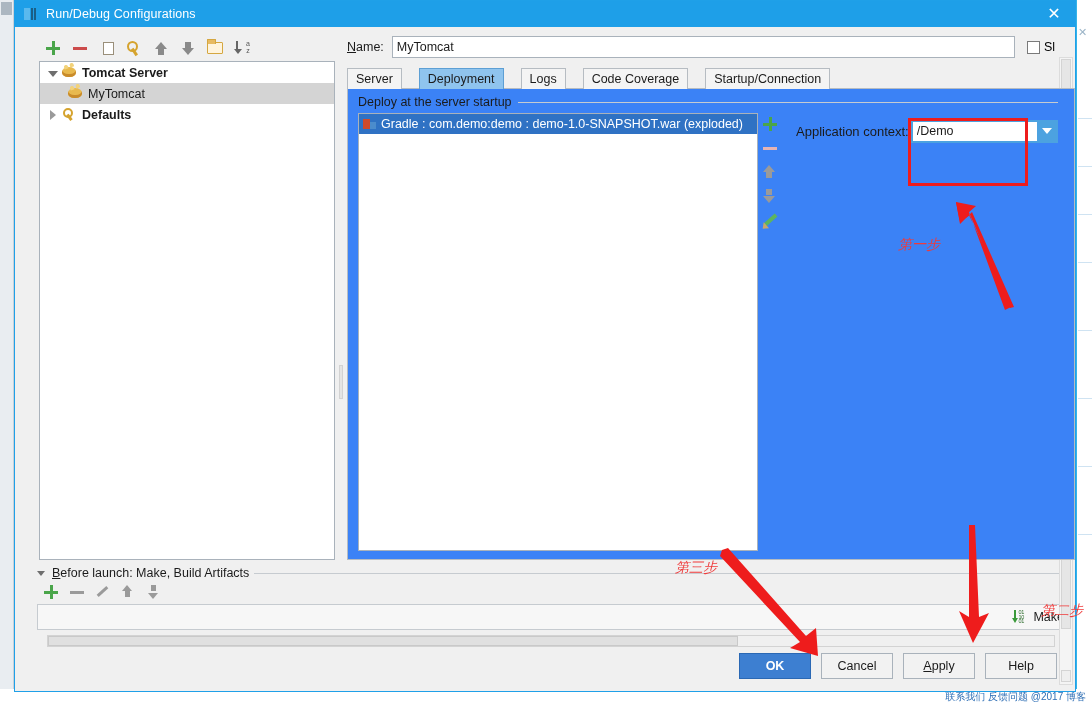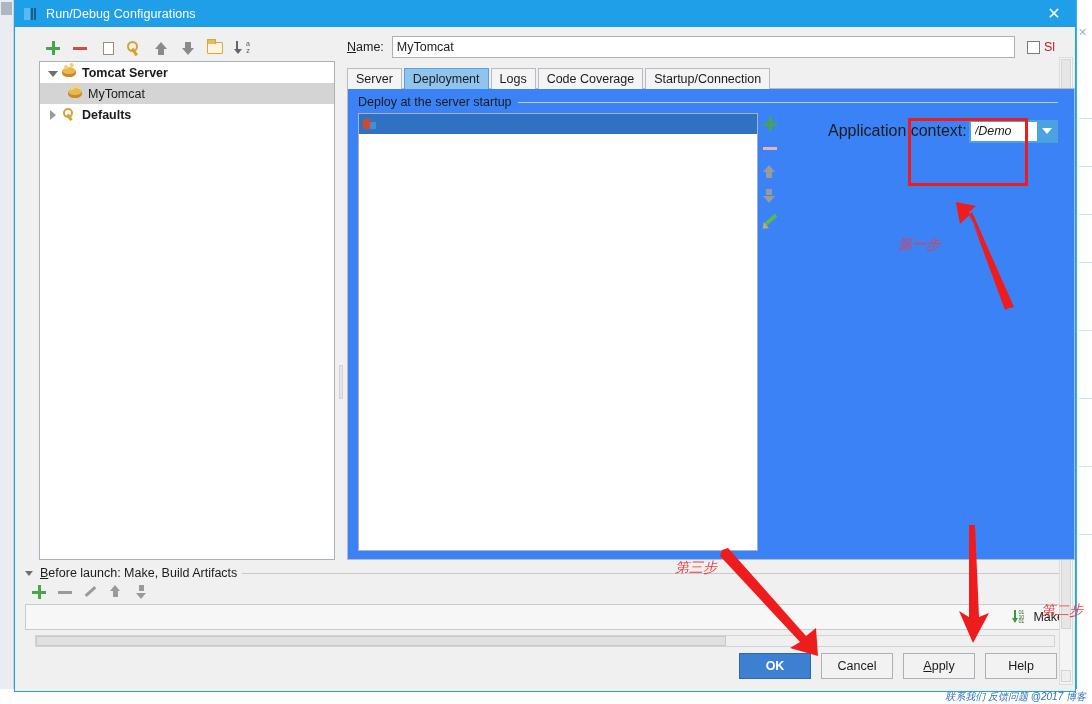--- a/index.html
+++ b/index.html
@@ -34,21 +34,21 @@
   .bg-right-line {
     position: absolute; left: 1078px; width: 14px; height: 1px;
     background: #cfe3f2;
   }
   #bg-right-x {
     position: absolute; left: 1078px; top: 26px;
     font-size: 11px; color: #9bb4c7;
   }
   #bg-footer {
     position: absolute; left: 0; bottom: 0; width: 1092px; height: 15px;
-    background: #ffffff; overflow: hidden; font-style: italic;
+    background: #ffffff; overflow: hidden;
   }
   #bg-footer-text {
     position: absolute; right: 6px; top: 1px;
     font-size: 10px; color: #2f6fb5; white-space: nowrap;
   }
 
   
   #dialog {
     position: absolute; left: 14px; top: 0; width: 1062px; height: 692px;
     background: #f0f0f0;
@@ -261,31 +261,31 @@
     color: #1b1b1b; padding: 0 4px; outline: none; min-width: 0;
   }
   #share-wrap {
     display: flex; align-items: center; flex: none;
     width: 48px; margin-left: 12px; overflow: hidden;
   }
   #share-box {
     width: 13px; height: 13px; border: 1px solid #7a7a7a;
     background: #ffffff; flex: none; margin-right: 4px;
   }
-  #share-label { font-size: 12.5px; color: #b91c1c; white-space: nowrap; }
+  #share-label { font-size: 12.5px; color: #000000; white-space: nowrap; }
 
   
   #tabs {
     display: flex; align-items: flex-end; height: 22px; flex: none;
     position: relative; z-index: 2;
   }
   .tab {
     height: 21px; padding: 0 8px; display: flex; align-items: center;
     font-size: 12.5px; color: #1b1b1b; background: #f4f4f4;
-    border: 1px solid #b6bcc2; border-bottom: none; margin-right: 2px;
+    border: 1px solid #b6bcc2; border-bottom: none; margin-right: 17px;
     white-space: nowrap;
   }
   .tab.active {
     background: #8fc4ee; border-color: #5d9fd4; font-weight: normal;
   }
 
   #tab-panel {
     flex: 1; min-height: 0; border: 1px solid #b6bcc2;
     background: #3b82f6; margin-top: -1px;
     display: flex; flex-direction: column;
@@ -370,30 +370,30 @@
   }
 
   #context-area {
     flex: 1; min-width: 0; padding-left: 14px; padding-top: 6px;
     position: relative;
   }
   #context-row {
     display: flex; align-items: center; height: 24px;
   }
   #context-label {
-    font-size: 16px; color: #1b1b1b; white-space: nowrap; flex: none; margin-left: 32px;
+    font-size: 13px; color: #1b1b1b; white-space: nowrap; flex: none;
   }
   #context-combo {
     flex: 1; min-width: 0; height: 23px; display: flex;
     border: 2px solid #4ca2e0; background: #ffffff; margin-left: 2px;
   }
   #context-input {
     flex: 1; min-width: 0; border: none; outline: none; background: transparent;
     font-family: "Liberation Sans", sans-serif; font-size: 12.5px;
-    color: #1b1b1b; padding: 0 4px; font-style: italic;
+    color: #1b1b1b; padding: 0 4px;
   }
   #context-arrow {
     width: 19px; flex: none; background: #4ca2e0;
     display: flex; align-items: center; justify-content: center;
   }
   #context-arrow::before {
     content: ""; border-left: 5px solid transparent;
     border-right: 5px solid transparent; border-top: 6px solid #ffffff;
   }
 
@@ -404,21 +404,21 @@
   .anno-text {
     position: absolute; color: #ef3b3b; font-size: 14px;
     font-family: "DejaVu Sans", sans-serif; pointer-events: none;
     white-space: nowrap;
     font-style: italic;
   }
   .anno-svg { position: absolute; pointer-events: none; }
 
   
   #before-launch {
-    flex: none; padding: 6px 10px 0 10px;
+    flex: none; padding: 6px 10px 0 10px; margin-left: 12px;
   }
   #bl-legend {
     display: flex; align-items: center; gap: 5px;
     font-size: 12.5px; color: #1b1b1b;
   }
   #bl-legend .tw2 {
     width: 10px; height: 10px; position: relative; flex: none;
   }
   #bl-legend .tw2::before {
     content: ""; position: absolute; left: 0; top: 3px;
@@ -646,20 +646,21 @@
 
           <div id="deploy-legend">
             <span>Deploy at the server startup</span>
             <span class="rule"></span>
           </div>
 
           <div id="deploy-row">
             <div id="artifact-list">
               <div class="artifact-item selected">
                 <span class="art-icon"></span>
+                <span>Gradle : com.demo:demo : demo-1.0-SNAPSHOT.war (exploded)</span>
               </div>
             </div>
 
             <div id="list-side-tools">
               <div class="side-btn side-plus"></div>
               <div class="side-btn side-minus"></div>
               <div class="side-btn side-up"></div>
               <div class="side-btn side-dn"></div>
               <div class="side-btn side-pencil"></div>
             </div>

